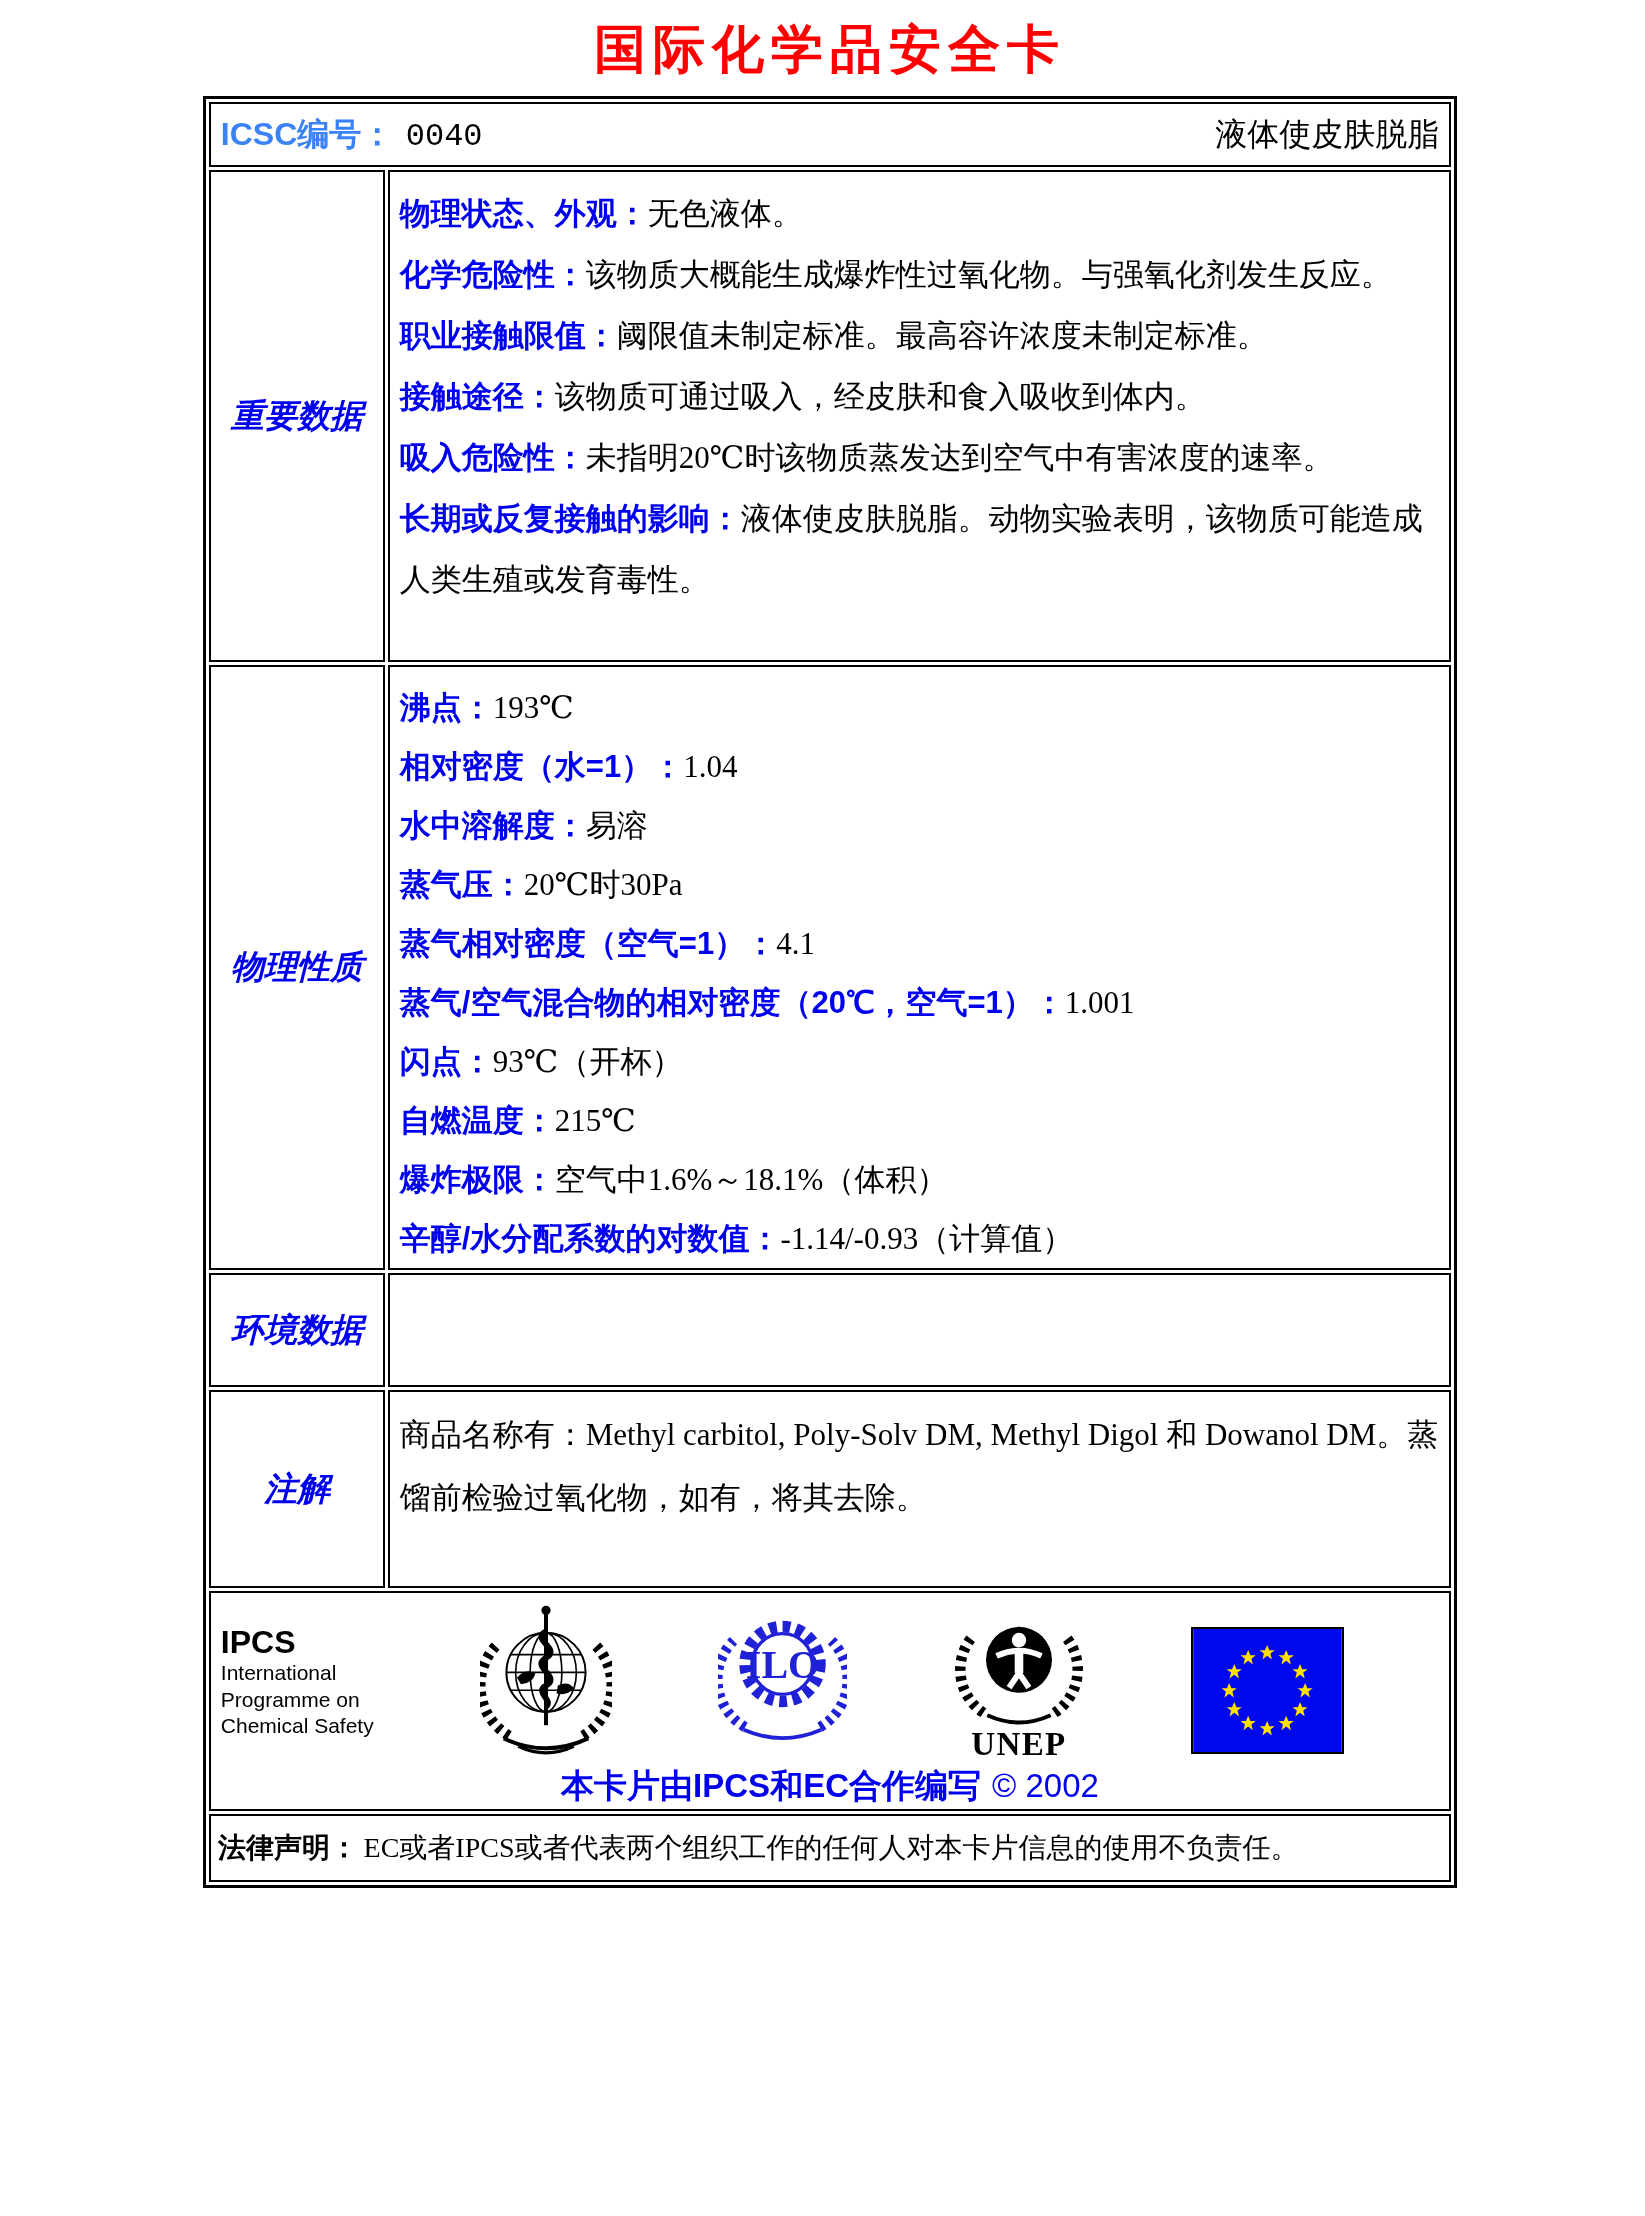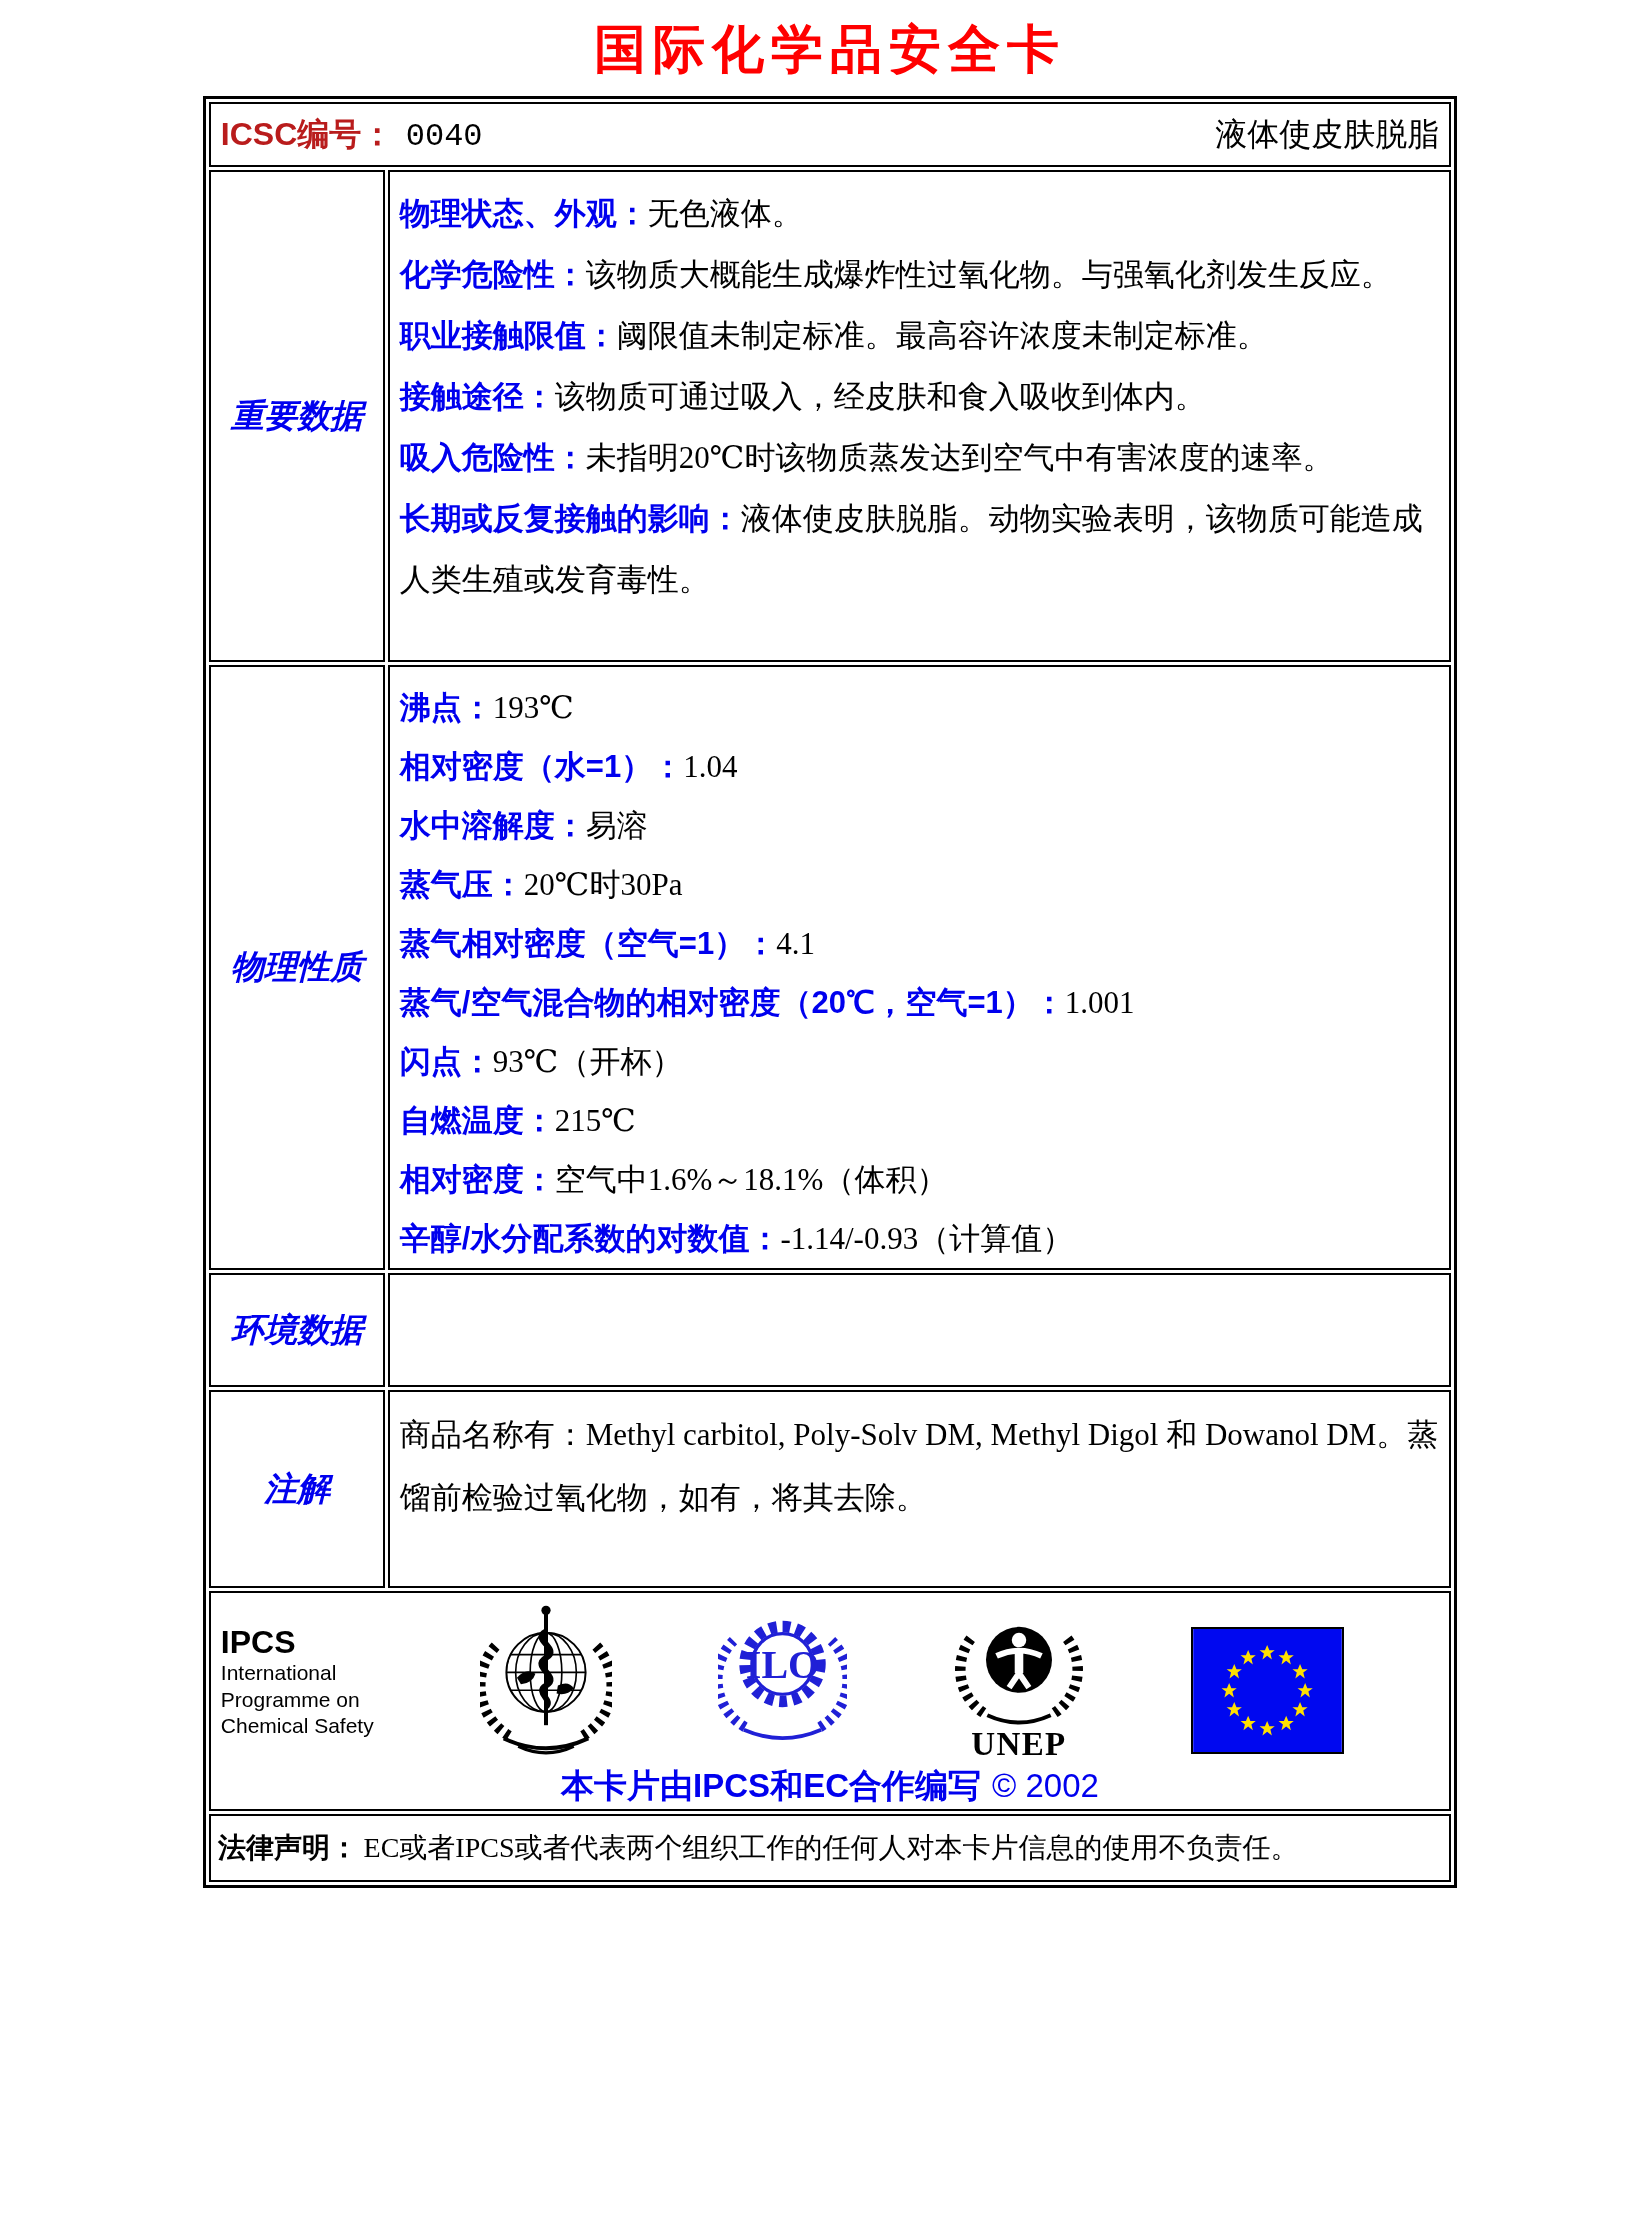--- a/index.html
+++ b/index.html
@@ -9,21 +9,21 @@
       font-size:52px;font-weight:bold;color:#ff0000;letter-spacing:7px;
       font-family:"Liberation Serif","DejaVu Serif",serif;}
   .card-wrap{position:absolute;left:203px;top:96px;width:1254px;}
   table.card{border-collapse:separate;border-spacing:3.5px;border:3.5px solid #000;
       width:1254px;table-layout:fixed;background:#fff;}
   td{border:2.1px solid #000;vertical-align:top;padding:0;overflow:hidden;}
   
   td.hdr{height:61px;}
   .hdr-inner{display:flex;justify-content:space-between;align-items:center;
       height:100%;padding:0 9.8px;font-size:32px;}
-  .icsc-lbl{color:#b91c1c;font-weight:bold;font-family:"Liberation Sans",sans-serif;}
+  .icsc-lbl{color:#3b82f6;font-weight:bold;font-family:"Liberation Sans",sans-serif;}
   .icsc-num{font-family:"Liberation Mono","DejaVu Sans Mono",monospace;margin-left:12.5px;}
   .chem-name{font-size:32px;}
   
   td.seclab{vertical-align:middle;text-align:center;font-style:italic;}
   .sec-label{color:#0000ee;font-weight:bold;font-size:33px;
       font-family:"Liberation Sans",sans-serif;}
   
   td.content{padding:11px 8.4px 0 9.8px;font-size:31px;}
   .item{line-height:61px;}
   .pitem{line-height:59px;}
@@ -95,21 +95,21 @@
     </td>
     <td class="content">
       <div class="pitem"><span class="lbl">沸点：</span><span>193℃</span></div>
       <div class="pitem"><span class="lbl">相对密度（水=1）：</span><span>1.04</span></div>
       <div class="pitem"><span class="lbl">水中溶解度：</span><span>易溶</span></div>
       <div class="pitem"><span class="lbl">蒸气压：</span><span>20℃时30Pa</span></div>
       <div class="pitem"><span class="lbl">蒸气相对密度（空气=1）：</span><span>4.1</span></div>
       <div class="pitem"><span class="lbl">蒸气/空气混合物的相对密度（20℃，空气=1）：</span><span>1.001</span></div>
       <div class="pitem"><span class="lbl">闪点：</span><span>93℃（开杯）</span></div>
       <div class="pitem"><span class="lbl">自燃温度：</span><span>215℃</span></div>
-      <div class="pitem"><span class="lbl">相对密度：</span><span>空气中1.6%～18.1%（体积）</span></div>
+      <div class="pitem"><span class="lbl">爆炸极限：</span><span>空气中1.6%～18.1%（体积）</span></div>
       <div class="pitem"><span class="lbl">辛醇/水分配系数的对数值：</span><span>-1.14/-0.93（计算值）</span></div>
     </td>
   </tr>
 
   <tr>
     <td class="seclab" style="height:110px">
       <div class="sec-label">环境数据</div>
     </td>
     <td class="content">
       <div></div>

